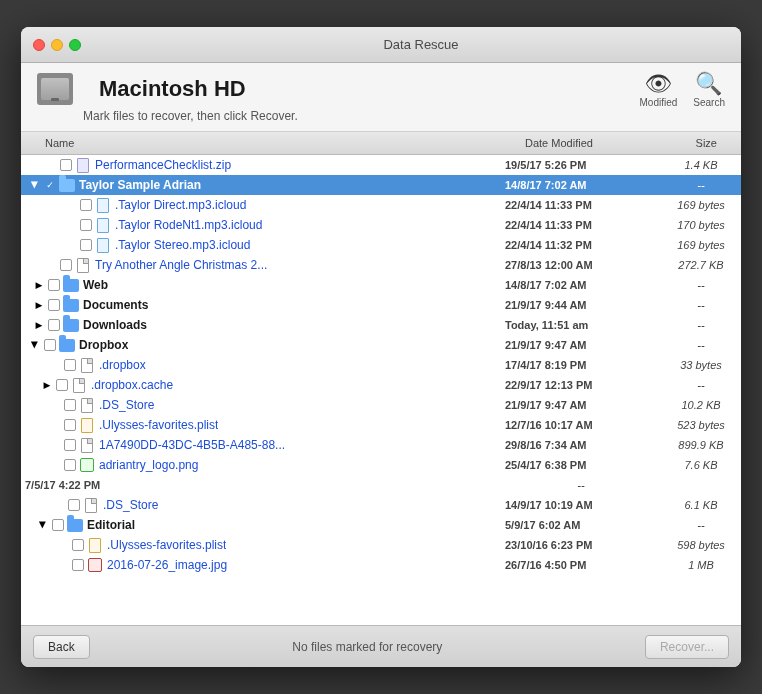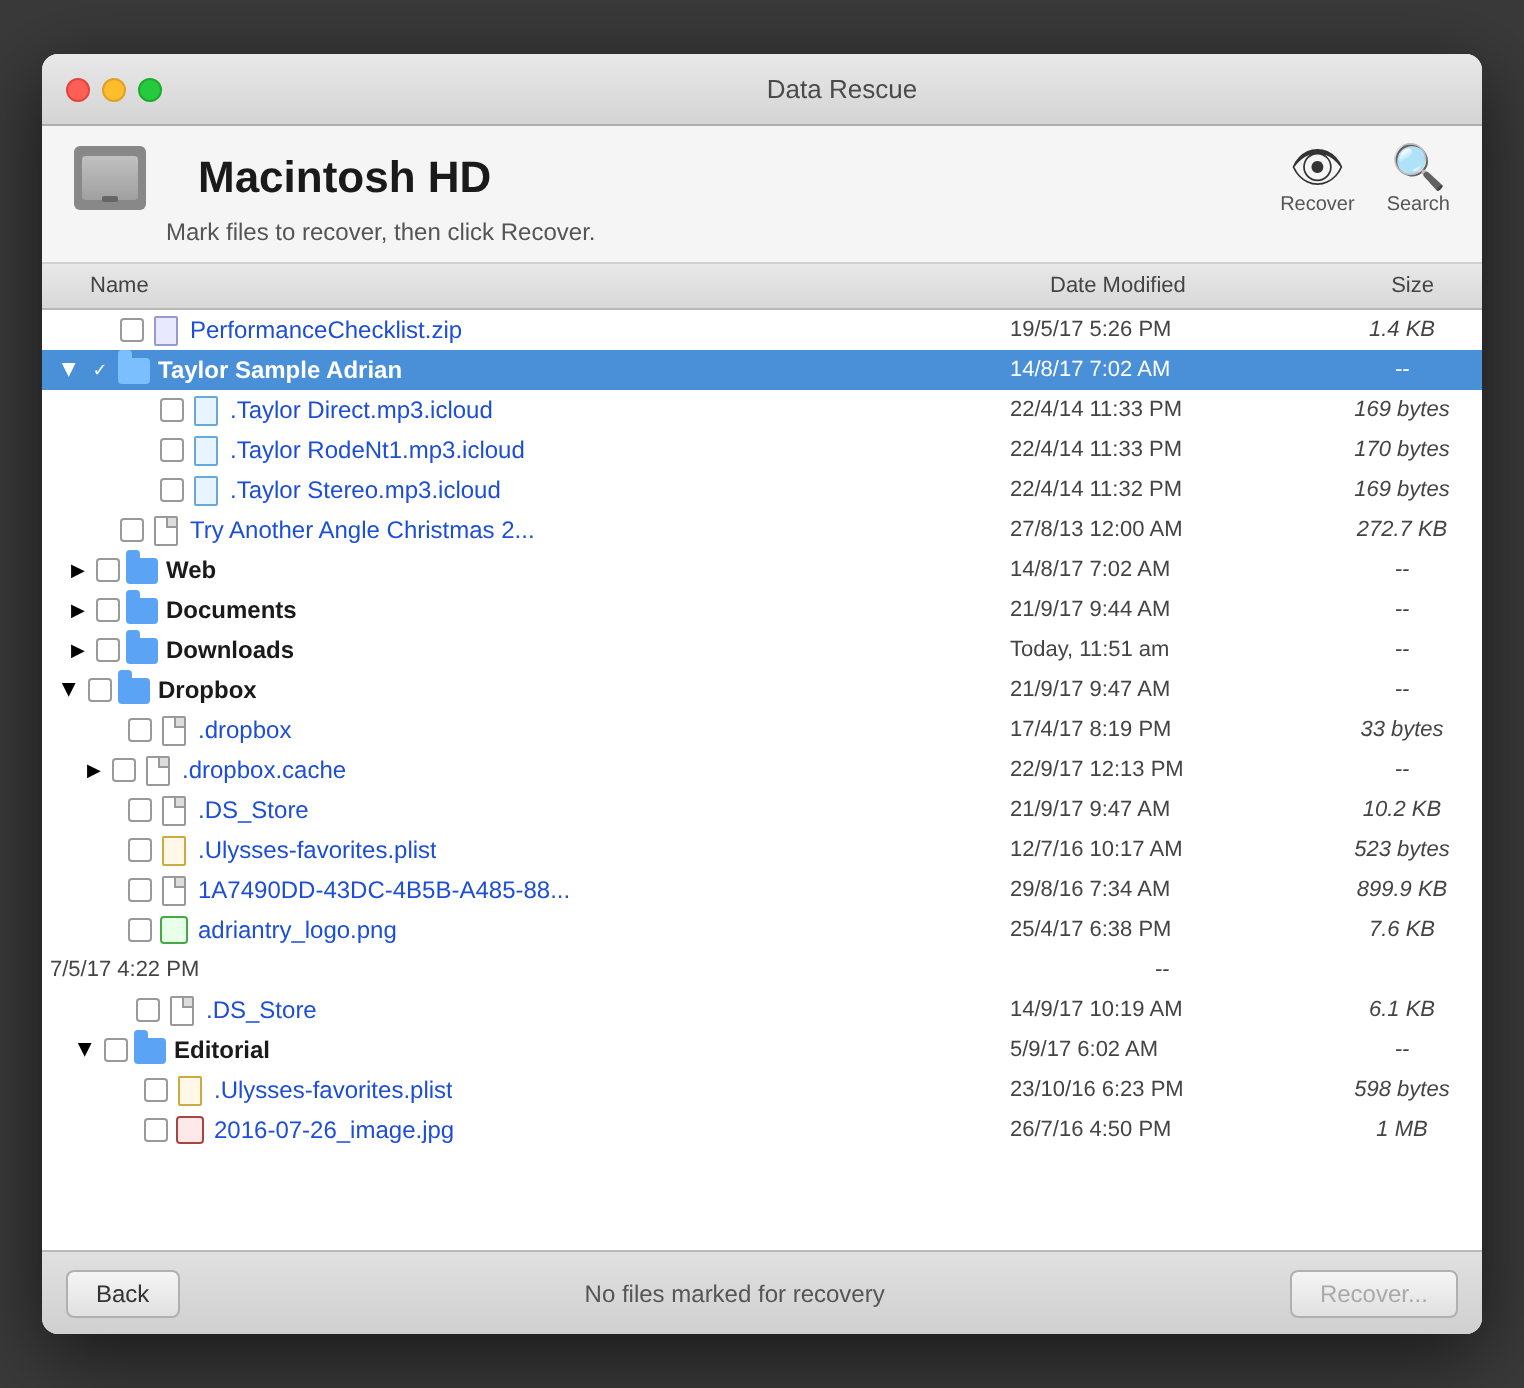--- a/index.html
+++ b/index.html
@@ -370,20 +370,21 @@
 
     .filename.folder-name {
       font-weight: 600;
       color: #1a1a1a;
     }
 
     .col-date {
       font-size: 11px;
       color: #444;
       padding: 1px 4px;
+      font-weight: bold;
     }
 
     .col-size {
       font-size: 11px;
       color: #444;
       text-align: center;
       padding: 1px 8px;
       font-style: italic;
     }
 
@@ -438,21 +439,21 @@
     <div class="header-left">
       <div class="header-title-row">
         <div class="drive-icon"></div>
         <span class="header-title">Macintosh HD</span>
       </div>
       <span class="header-subtitle">Mark files to recover, then click Recover.</span>
     </div>
     <div class="header-buttons">
       <button class="header-btn">
         <span class="header-btn-icon">👁</span>
-        <span class="header-btn-label">Recover</span>
+        <span class="header-btn-label">Modified</span>
       </button>
       <button class="header-btn">
         <span class="header-btn-icon">🔍</span>
         <span class="header-btn-label">Search</span>
       </button>
     </div>
   </div>
 
   <div class="table-header">
     <span class="col-header">Name</span>

